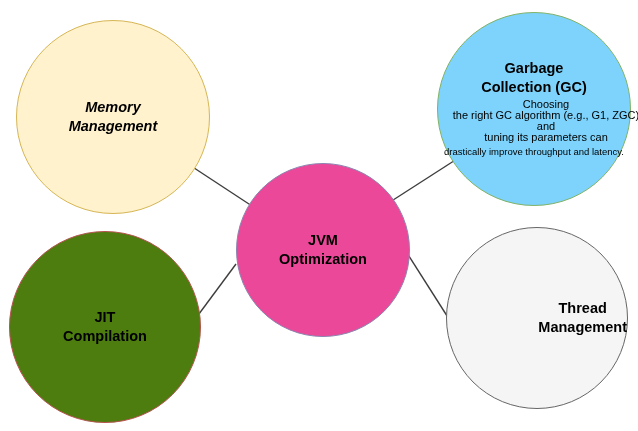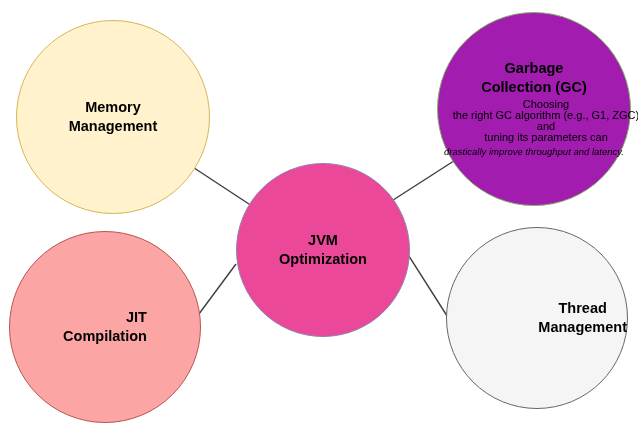--- a/index.html
+++ b/index.html
@@ -49,24 +49,23 @@
     width: 100%;
     margin-left: 24px;
   }
   .node .body2 {
     font-size: 9.5px;
     line-height: 12.8px;
     color: #000000;
     white-space: pre-line;
     margin-top: 3px;
     width: 100%;
-    font-style: italic;
   }
   
-  .node-memory  { left: 16px;  top: 20px;  width: 194px; height: 194px; }
+  .node-memory  { left: 16px;  top: 20px;  width: 194px; height: 194px; font-style: italic; }
   .node-garbage { left: 437px; top: 12px;  width: 194px; height: 194px; }
   .node-center  { left: 236px; top: 163px; width: 174px; height: 174px; }
   .node-jit     { left: 9px;   top: 231px; width: 192px; height: 192px; }
   .node-thread  { left: 446px; top: 227px; width: 182px; height: 182px; align-items: flex-end; }
 </style>
 </head>
 <body>
 
 <div class="canvas">
 
@@ -75,35 +74,35 @@
     <line x1="460" y1="157" x2="390" y2="202" stroke-width="1.4" stroke="#3D3D3D"></line>
     <line x1="236" y1="264" x2="193" y2="322" stroke-width="1.4" stroke="#3D3D3D"></line>
     <line x1="407" y1="253" x2="456" y2="330" stroke-width="1.4" stroke="#3D3D3D"></line>
   </svg>
 
   <div class="node node-memory" style="background: rgb(255, 242, 204); border-color: rgb(214, 182, 86);">
     <div class="title">Memory
 Management</div>
   </div>
 
-  <div class="node node-garbage" style="background: #a21caf; border-color: rgb(130, 179, 102);">
+  <div class="node node-garbage" style="background: #7dd3fc; border-color: rgb(130, 179, 102);">
     <div class="title">Garbage
 Collection (GC)</div>
     <div class="body">Choosing
 the right GC algorithm (e.g., G1, ZGC) and
 tuning its parameters can</div>
     <div class="body2">drastically improve throughput and latency.</div>
   </div>
 
   <div class="node node-center" style="background: #ec4899; border-color: rgb(140, 132, 176);">
     <div class="title">JVM
 Optimization</div>
   </div>
 
-  <div class="node node-jit" style="background: #fca5a5; border-color: rgb(184, 84, 80); text-align: right;">
+  <div class="node node-jit" style="background: #4d7c0f; border-color: rgb(184, 84, 80);">
     <div class="title">JIT
 Compilation</div>
   </div>
 
   <div class="node node-thread" style="background: rgb(245, 245, 245); border-color: rgb(102, 102, 102);">
     <div class="title">Thread
 Management</div>
   </div>
 
 </div>

